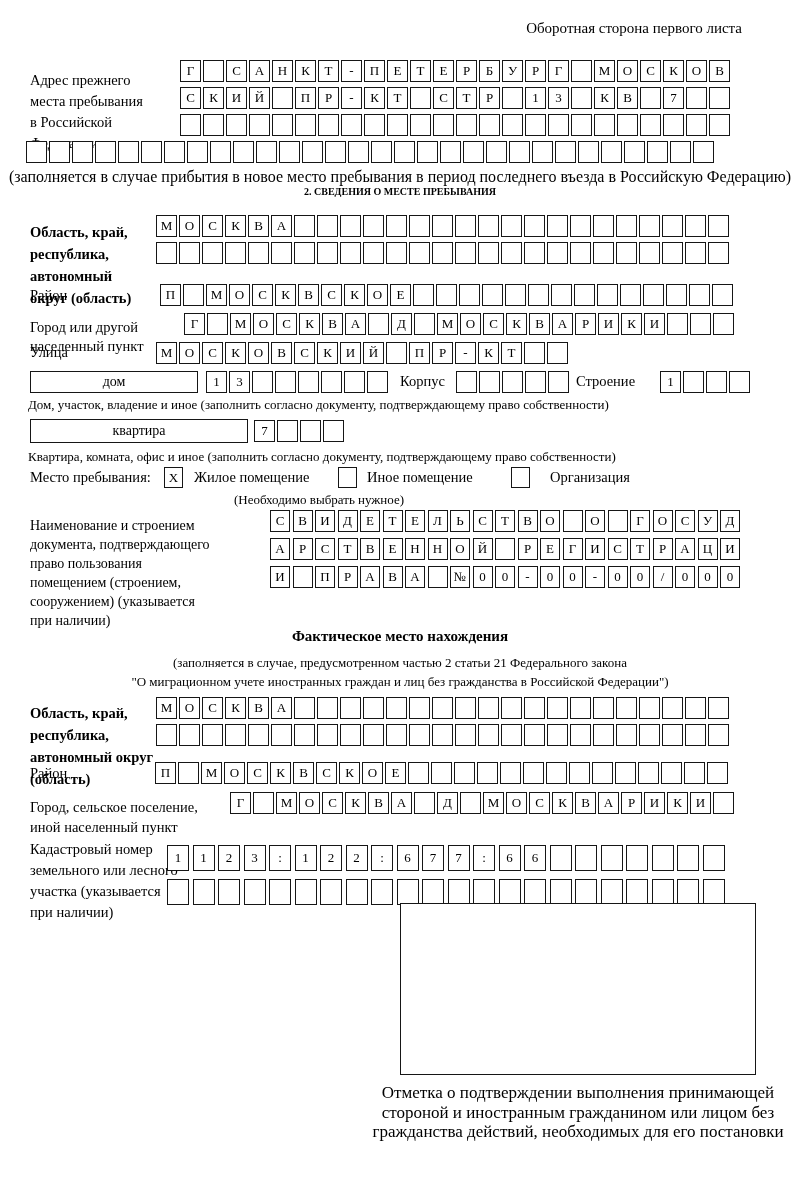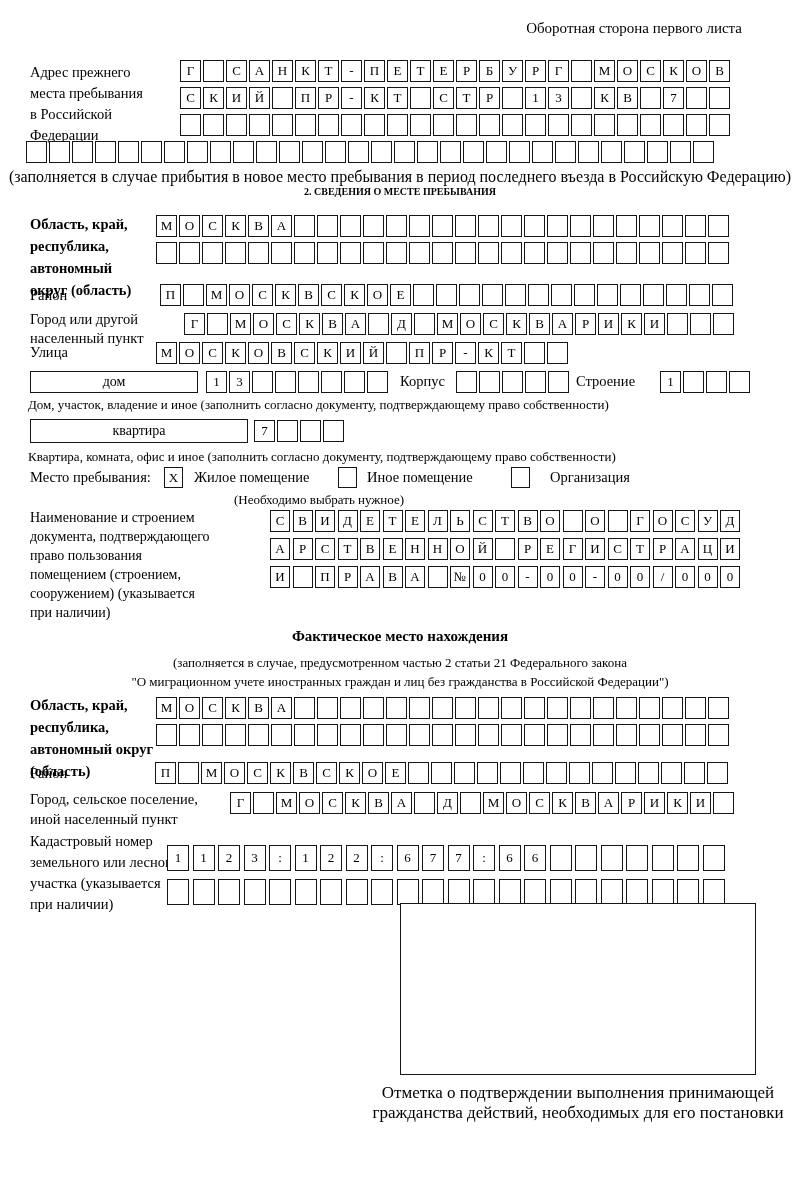--- a/index.html
+++ b/index.html
@@ -15,21 +15,21 @@
   .note{font-size:16px;}
   .small{font-size:13px;}
   .cellrow{white-space:nowrap;height:24px;}
   .cell{
     display:inline-block;box-sizing:content-box;
     width:19px;height:20px;border:1.5px solid #161616;margin-right:2px;
     text-align:center;font-size:13px;line-height:20px;vertical-align:top;background:#fff;
   }
   .doc .cell{width:18px;margin-right:2.5px;}
   .tall .cell{width:20px;height:24px;line-height:24px;margin-right:3.5px;}
-  .label-lines{line-height:21px;}
+  .label-lines{line-height:21px;margin-top:8px;}
   .lh19{line-height:19px;}
   .lh20{line-height:20px;}
   .lh22{line-height:22px;font-weight:bold;}
   .fieldbox{
     border:1.5px solid #161616;display:flex;align-items:center;justify-content:center;
     font-size:14px;background:#fff;box-sizing:border-box;
   }
   .checkbox{
     display:inline-block;box-sizing:content-box;width:17px;height:19px;border:1.5px solid #161616;
     text-align:center;line-height:19px;font-size:13px;vertical-align:top;background:#fff;
@@ -142,14 +142,15 @@
     <div>земельного или лесного</div>
     <div>участка (указывается</div>
     <div>при наличии)</div>
   </div>
 <div class="abs cellrow tall" style="left:167px;top:845px"><span class="cell">1</span><span class="cell">1</span><span class="cell">2</span><span class="cell">3</span><span class="cell">:</span><span class="cell">1</span><span class="cell">2</span><span class="cell">2</span><span class="cell">:</span><span class="cell">6</span><span class="cell">7</span><span class="cell">7</span><span class="cell">:</span><span class="cell">6</span><span class="cell">6</span><span class="cell"></span><span class="cell"></span><span class="cell"></span><span class="cell"></span><span class="cell"></span><span class="cell"></span><span class="cell"></span></div>
 <div class="abs cellrow tall" style="left:167px;top:879px"><span class="cell"></span><span class="cell"></span><span class="cell"></span><span class="cell"></span><span class="cell"></span><span class="cell"></span><span class="cell"></span><span class="cell"></span><span class="cell"></span><span class="cell"></span><span class="cell"></span><span class="cell"></span><span class="cell"></span><span class="cell"></span><span class="cell"></span><span class="cell"></span><span class="cell"></span><span class="cell"></span><span class="cell"></span><span class="cell"></span><span class="cell"></span><span class="cell"></span></div>
 
 <div class="abs stamp" style="left:400px;top:903px;width:356px;height:172px"></div>
 <div class="abs" style="left:368px;top:1083px;width:420px;text-align:center;line-height:19.5px;font-size:17px">
     <div>Отметка о подтверждении выполнения принимающей</div>
+    <div>стороной и иностранным гражданином или лицом без</div>
     <div>гражданства действий, необходимых для его постановки</div>
   </div>
 
 </body></html>

